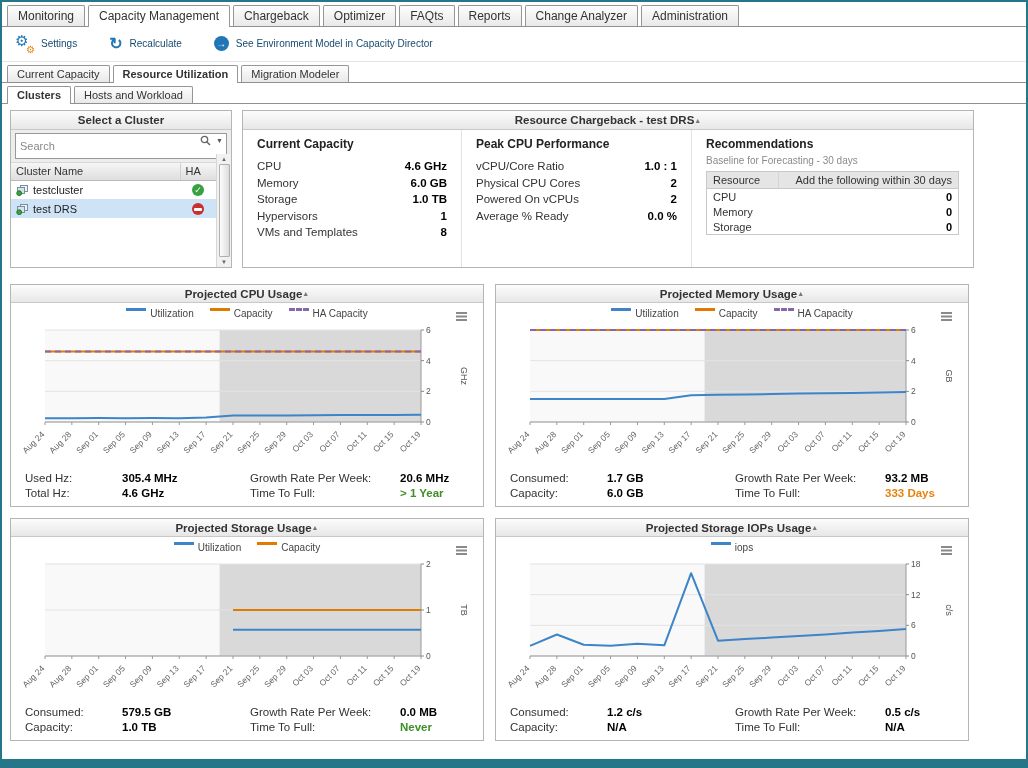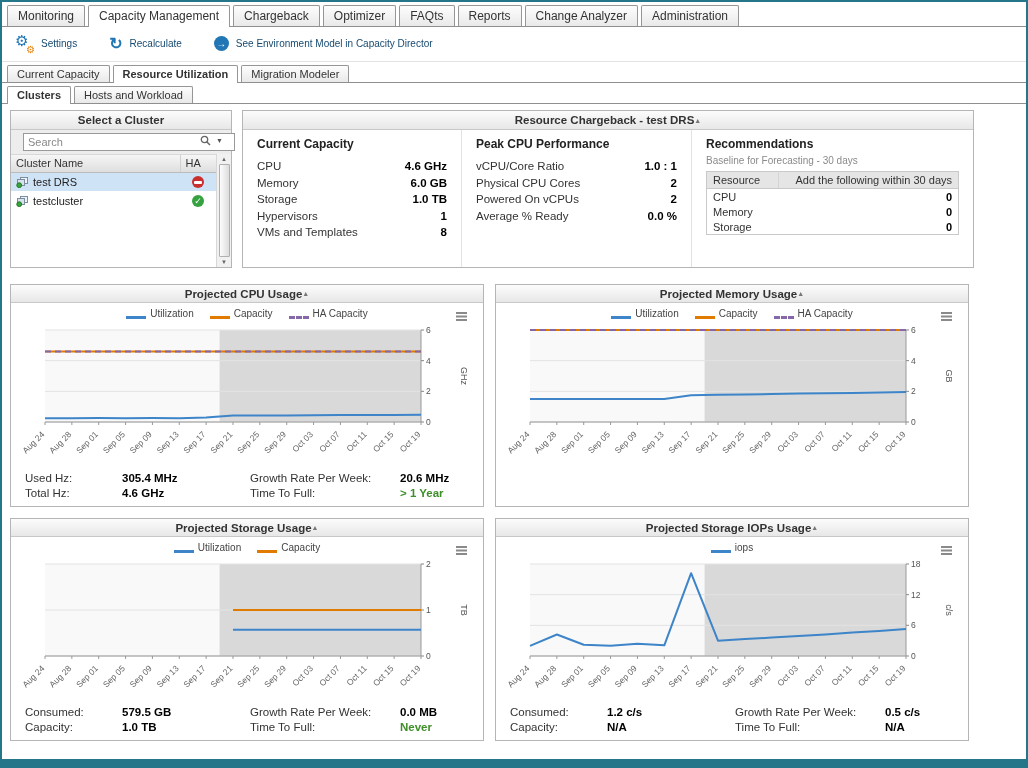--- a/index.html
+++ b/index.html
@@ -43,21 +43,21 @@
     height:19px; padding:0 7px;
     background:linear-gradient(#fcfcfc,#e7e7e7); border-bottom:1px solid #c8c8c8;
     font-size:11.5px; font-weight:bold; color:#333;
   }
   .collapse { font-size:7px; color:#777; cursor:pointer; }
   
   .cluster-panel { width:222px; height:158px; flex:0 0 auto; }
   .cluster-body { position:relative; height:137px; }
   .search-row { background:#ededed; border-bottom:1px solid #d8d8d8; padding:3px 4px; }
   .search-wrap { position:relative; }
-  .search-input { width:100%; height:18px; border:1px solid #999; font-size:11px; padding:1px 30px 1px 4px; font-family:inherit; color:#333;margin-left:8px; }
+  .search-input { width:100%; height:26px; border:1px solid #999; font-size:11px; padding:1px 30px 1px 4px; font-family:inherit; color:#333; }
   .search-input::placeholder { color:#888; }
   .mag { position:absolute; right:16px; top:2px; cursor:pointer; }
   .caret { position:absolute; right:4px; top:4px; font-size:7px; color:#555; cursor:pointer; }
   .cluster-table { width:calc(100% - 15px); border-collapse:collapse; font-size:11px; }
   .cluster-table th { text-align:left; font-weight:normal; color:#333; height:17px;
     background:linear-gradient(#f6f6f6,#dedede); border-bottom:1px solid #bbb; padding:1px 5px; }
   th.ha-col { width:36px; border-left:1px solid #d0d0d0; }
   .crow { cursor:pointer; }
   .crow td { padding:1px 5px; height:19px; }
   .crow.selected { background:#cfe3f6; }
@@ -89,21 +89,21 @@
   .rec-table th:first-child { width:72px; }
   .rec-table th.rec-col2 { text-align:right; border-left:1px solid #d4d4d4; }
   .rec-row td { padding:1.5px 6px; color:#333; }
   td.rec-val { text-align:right; font-weight:bold; color:#000; }
   
   .charts { display:grid; grid-template-columns:474px 474px; gap:11px; margin-top:16px; }
   .chart-panel { width:474px; }
   .chart-panel .panel-header { height:18px; }
   .chart-body { position:relative; padding:2px 4px 0; }
   .legend { display:flex; justify-content:center; align-items:center; gap:16px; height:17px; }
-  .legend-item { display:inline-flex; align-items:flex-end; font-size:10px; color:#444; }
+  .legend-item { display:inline-flex; align-items:flex-start; font-size:10px; color:#444; }
   .sw { display:inline-block; width:20px; border-top:3px solid #000; margin-right:4px; }
   .chart-opts { position:absolute; right:16px; top:9px; width:11px; height:1.5px; background:#8a8a8a;
     box-shadow:0 3.5px #8a8a8a, 0 7px #8a8a8a; cursor:pointer; }
   .chart-svg { display:block; }
   .chart-stats { display:grid; grid-template-columns:225px 1fr; row-gap:3px; padding:0 10px 7px; font-size:11.5px; }
   .stat-l .s-label { display:inline-block; width:97px; }
   .stat-r .s-label { display:inline-block; width:150px; }
   .s-label { color:#333; }
   .s-value { font-weight:bold; color:#000; }
 </style>
@@ -171,35 +171,35 @@
             </div>
           </div>
           <table class="cluster-table">
             <thead>
               <tr>
                 <th>Cluster Name</th>
                 <th class="ha-col">HA</th>
               </tr>
             </thead>
             <tbody>
+                <tr class="crow">
+                  <td class="cell-name"><svg width="13" height="12" viewBox="0 0 13 12">
+                      <rect x="4.5" y="1.5" width="7" height="6" fill="#eef3f8" stroke="#7d8da0"></rect>
+                      <rect x="1.5" y="3.5" width="7" height="6" fill="#d7e2ec" stroke="#7d8da0"></rect>
+                      <circle cx="3.2" cy="9.2" r="2.4" fill="#3aa43f" stroke="#1e7a24"></circle>
+                    </svg><span class="cname">testcluster</span></td>
+                  <td class="cell-ha"><span class="ha-yes">✓</span></td>
+                </tr>
                 <tr class="crow selected">
                   <td class="cell-name"><svg width="13" height="12" viewBox="0 0 13 12">
                       <rect x="4.5" y="1.5" width="7" height="6" fill="#eef3f8" stroke="#7d8da0"></rect>
                       <rect x="1.5" y="3.5" width="7" height="6" fill="#d7e2ec" stroke="#7d8da0"></rect>
                       <circle cx="3.2" cy="9.2" r="2.4" fill="#3aa43f" stroke="#1e7a24"></circle>
                     </svg><span class="cname">test DRS</span></td>
                   <td class="cell-ha"><span class="ha-no"></span></td>
-                </tr>
-                <tr class="crow">
-                  <td class="cell-name"><svg width="13" height="12" viewBox="0 0 13 12">
-                      <rect x="4.5" y="1.5" width="7" height="6" fill="#eef3f8" stroke="#7d8da0"></rect>
-                      <rect x="1.5" y="3.5" width="7" height="6" fill="#d7e2ec" stroke="#7d8da0"></rect>
-                      <circle cx="3.2" cy="9.2" r="2.4" fill="#3aa43f" stroke="#1e7a24"></circle>
-                    </svg><span class="cname">testcluster</span></td>
-                  <td class="cell-ha"><span class="ha-yes">✓</span></td>
                 </tr>
               </tbody>
           </table>
           <div class="vscroll">
             <span class="arr">▲</span>
             <span class="thumb"></span>
             <span class="arr">▼</span>
           </div>
         </div>
       </div>
@@ -436,20 +436,26 @@
               <line x1="352.2857142857143" y1="100" x2="352.2857142857143" y2="103" stroke="#999"></line>
               <text x="352.2857142857143" y="113" font-size="8.5" fill="#666" text-anchor="end" transform="rotate(-45 352.2857142857143 113)">Oct 11</text>
               <line x1="379.14285714285717" y1="100" x2="379.14285714285717" y2="103" stroke="#999"></line>
               <text x="379.14285714285717" y="113" font-size="8.5" fill="#666" text-anchor="end" transform="rotate(-45 379.14285714285717 113)">Oct 15</text>
               <line x1="406" y1="100" x2="406" y2="103" stroke="#999"></line>
               <text x="406" y="113" font-size="8.5" fill="#666" text-anchor="end" transform="rotate(-45 406 113)">Oct 19</text>
               <path d="M30.0 77.0 L56.9 77.0 L83.7 77.0 L110.6 77.0 L137.4 77.0 L164.3 77.0 L191.1 73.2 L218.0 72.7 L244.9 72.4 L271.7 72.1 L298.6 71.6 L325.4 71.3 L352.3 70.9 L379.1 70.6 L406.0 70.1" fill="none" stroke="#3d85c8" stroke-width="2" stroke-linejoin="round"></path>
               <path d="M30.0 8.0 L56.9 8.0 L83.7 8.0 L110.6 8.0 L137.4 8.0 L164.3 8.0 L191.1 8.0 L218.0 8.0 L244.9 8.0 L271.7 8.0 L298.6 8.0 L325.4 8.0 L352.3 8.0 L379.1 8.0 L406.0 8.0" fill="none" stroke="#e07b00" stroke-width="2" stroke-linejoin="round"></path>
               <path d="M30.0 8.0 L56.9 8.0 L83.7 8.0 L110.6 8.0 L137.4 8.0 L164.3 8.0 L191.1 8.0 L218.0 8.0 L244.9 8.0 L271.7 8.0 L298.6 8.0 L325.4 8.0 L352.3 8.0 L379.1 8.0 L406.0 8.0" fill="none" stroke="#8668a8" stroke-width="2" stroke-linejoin="round" stroke-dasharray="6,4"></path>
             </svg>
+          <div class="chart-stats">
+              <div class="stat stat-l"><span class="s-label">Consumed:</span><span class="s-value">1.7 GB</span></div>
+              <div class="stat stat-r"><span class="s-label">Growth Rate Per Week:</span><span class="s-value">93.2 MB</span></div>
+              <div class="stat stat-l"><span class="s-label">Capacity:</span><span class="s-value">6.0 GB</span></div>
+              <div class="stat stat-r"><span class="s-label">Time To Full:</span><span class="s-value" style="color: rgb(232, 130, 12);">333 Days</span></div>
+            </div>
         </div>
       </div>
 
       <div class="panel chart-panel">
         <div class="panel-header">
           <span>Projected Storage Usage</span>
           <span class="collapse">▲</span>
         </div>
         <div class="chart-body">
           <div class="legend">

